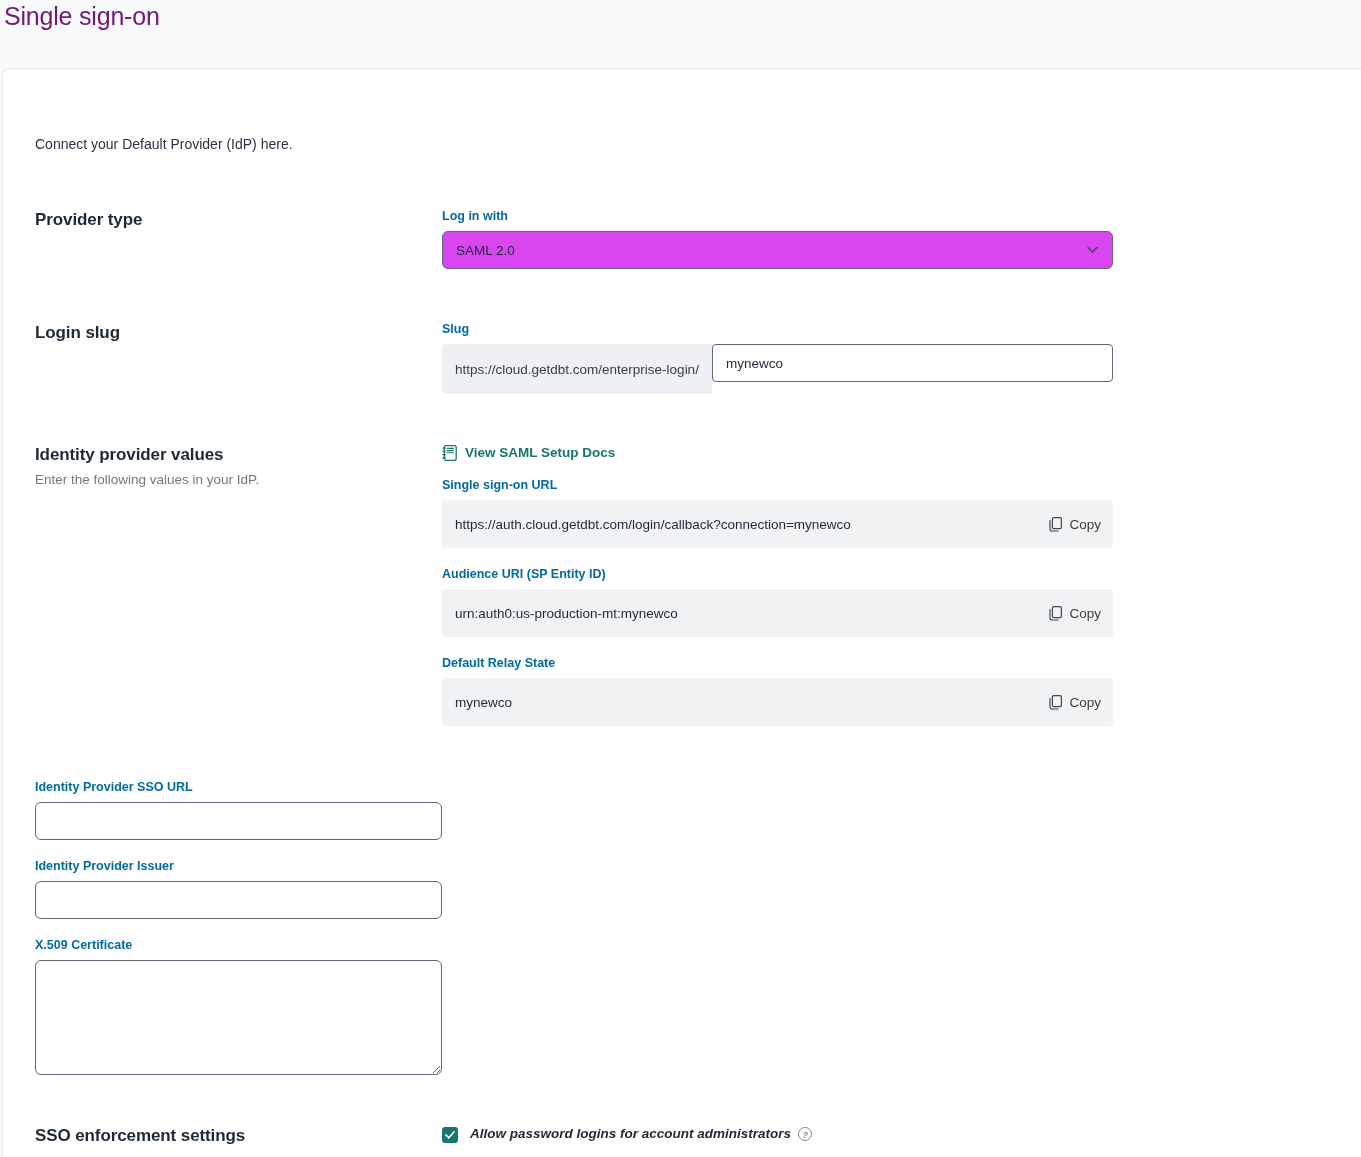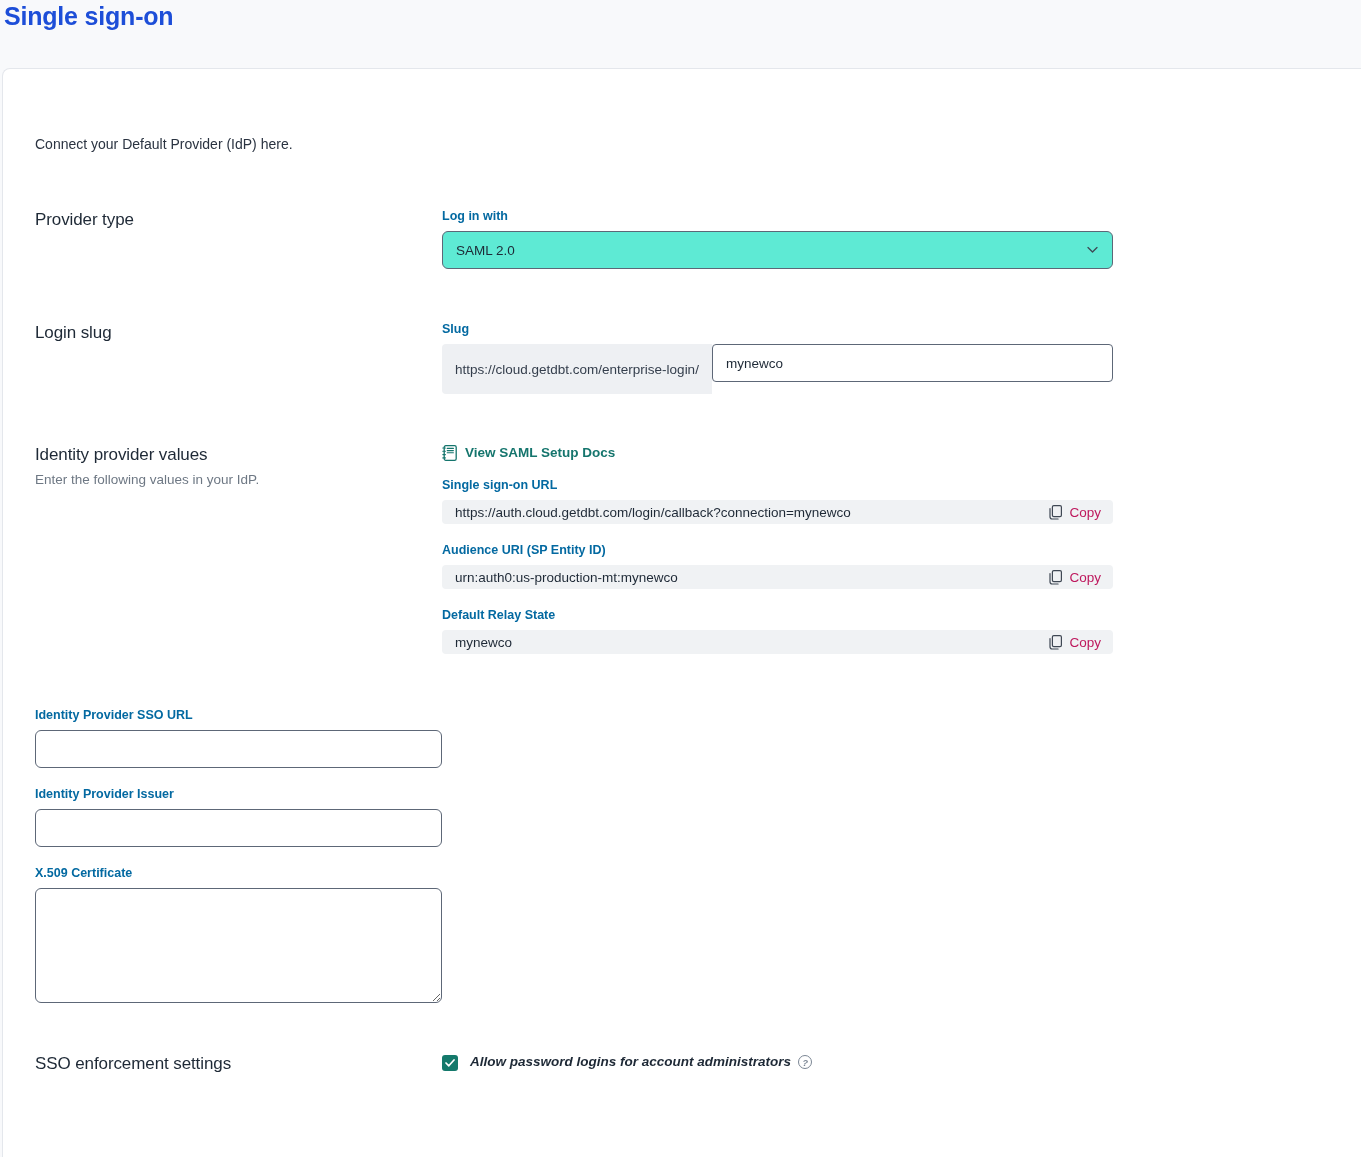--- a/index.html
+++ b/index.html
@@ -9,22 +9,22 @@
     background: #f8f9fb;
     color: #1e2936;
   }
   .header {
     height: 68px;
     background: #f8f9fb;
     padding: 2px 0 0 4px;
   }
   .page-title {
     font-size: 25px;
-    font-weight: 700;
-    color: #1d4ed8;
+    font-weight: 400;
+    color: #701a75;
     letter-spacing: -0.2px;
   }
   .card {
     margin-left: 2px;
     width: 1359px;
     min-height: 1089px;
     background: #ffffff;
     border: 1px solid #e4e7ec;
     border-right: none;
     border-bottom: none;
@@ -41,21 +41,21 @@
     display: grid;
     grid-template-columns: 407px 671px;
     align-items: start;
   }
   .row-provider { margin-bottom: 53px; }
   .row-slug { margin-bottom: 50px; }
   .row-idp { margin-bottom: 54px; }
   .row-dbt { margin-bottom: 50px; }
   .section-heading {
     font-size: 17px;
-    font-weight: 400;
+    font-weight: 700;
     line-height: 22px;
     color: #1e2936;
     letter-spacing: -0.1px;
   }
   .section-sub {
     font-size: 13.5px;
     line-height: 18px;
     color: #6e7884;
     margin-top: 5px;
   }
@@ -66,21 +66,21 @@
     line-height: 15px;
     color: #0369a1;
     margin-bottom: 7px;
   }
   
   .select-box {
     position: relative;
     height: 38px;
     border: 1px solid #5d6777;
     border-radius: 6px;
-    background: #5eead4;
+    background: #d946ef;
     display: flex;
     align-items: center;
     padding: 0 30px 0 13px;
     cursor: pointer;
   }
   .select-value { font-size: 13.5px; color: #1e2936; }
   .chevron {
     position: absolute;
     right: 14px;
     top: 50%;
@@ -120,38 +120,38 @@
     font-size: 13.5px;
     font-weight: 700;
     text-decoration: none;
     line-height: 17px;
     margin-bottom: 17px;
   }
   
   .copy-field { margin-bottom: 19px; }
   .copy-field:last-child { margin-bottom: 0; }
   .copy-box {
-    height: 24px;
+    height: 48px;
     background: #f0f2f4;
     border-radius: 4px;
     display: flex;
     align-items: center;
     justify-content: space-between;
     padding: 0 12px 0 13px;
   }
   .copy-value { font-size: 13.5px; color: #1e2936; }
   .copy-btn {
     display: inline-flex;
     align-items: center;
     gap: 7px;
     background: transparent;
     border: none;
     font-family: inherit;
     font-size: 13.5px;
-    color: #be185d;
+    color: #404040;
     cursor: pointer;
     padding: 0;
   }
   
   .cfg-field { margin-bottom: 19px; }
   .cfg-field:last-child { margin-bottom: 0; }
   .text-input {
     width: 100%;
     height: 38px;
     border: 1px solid #5d6777;

